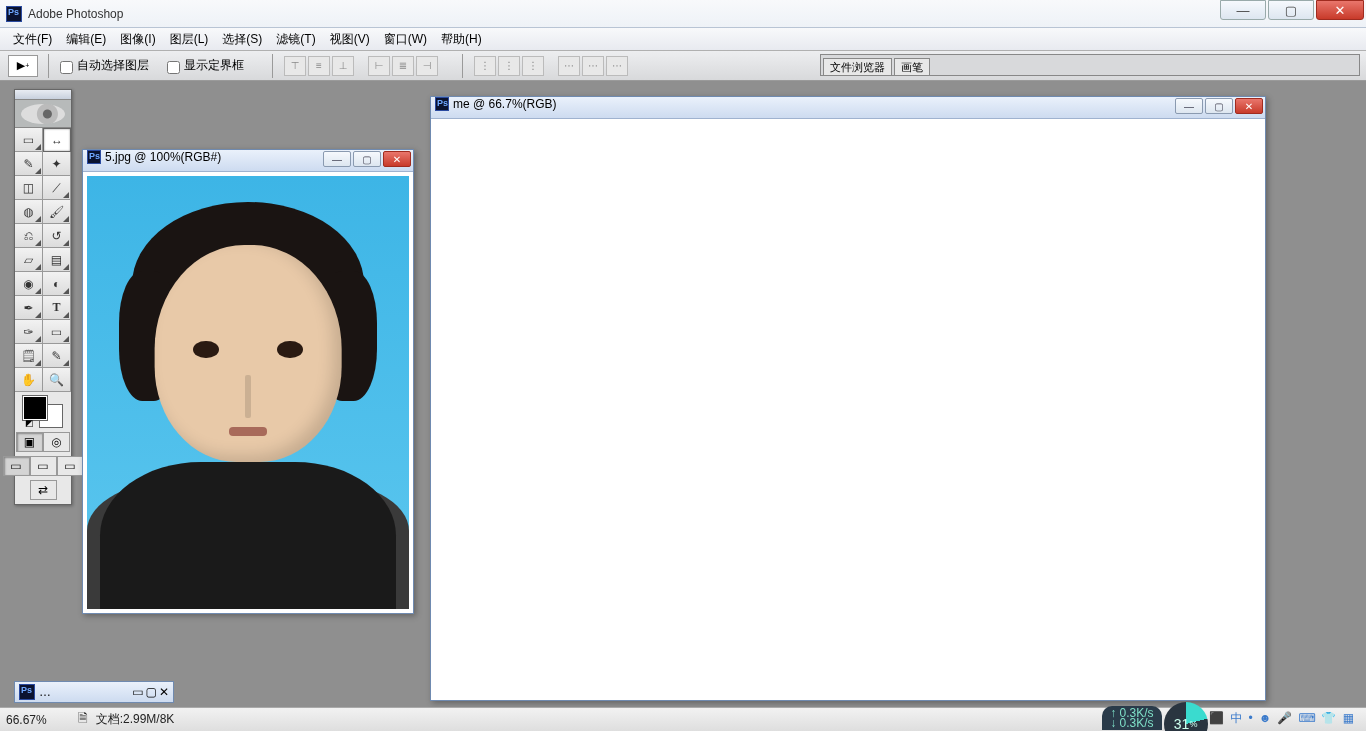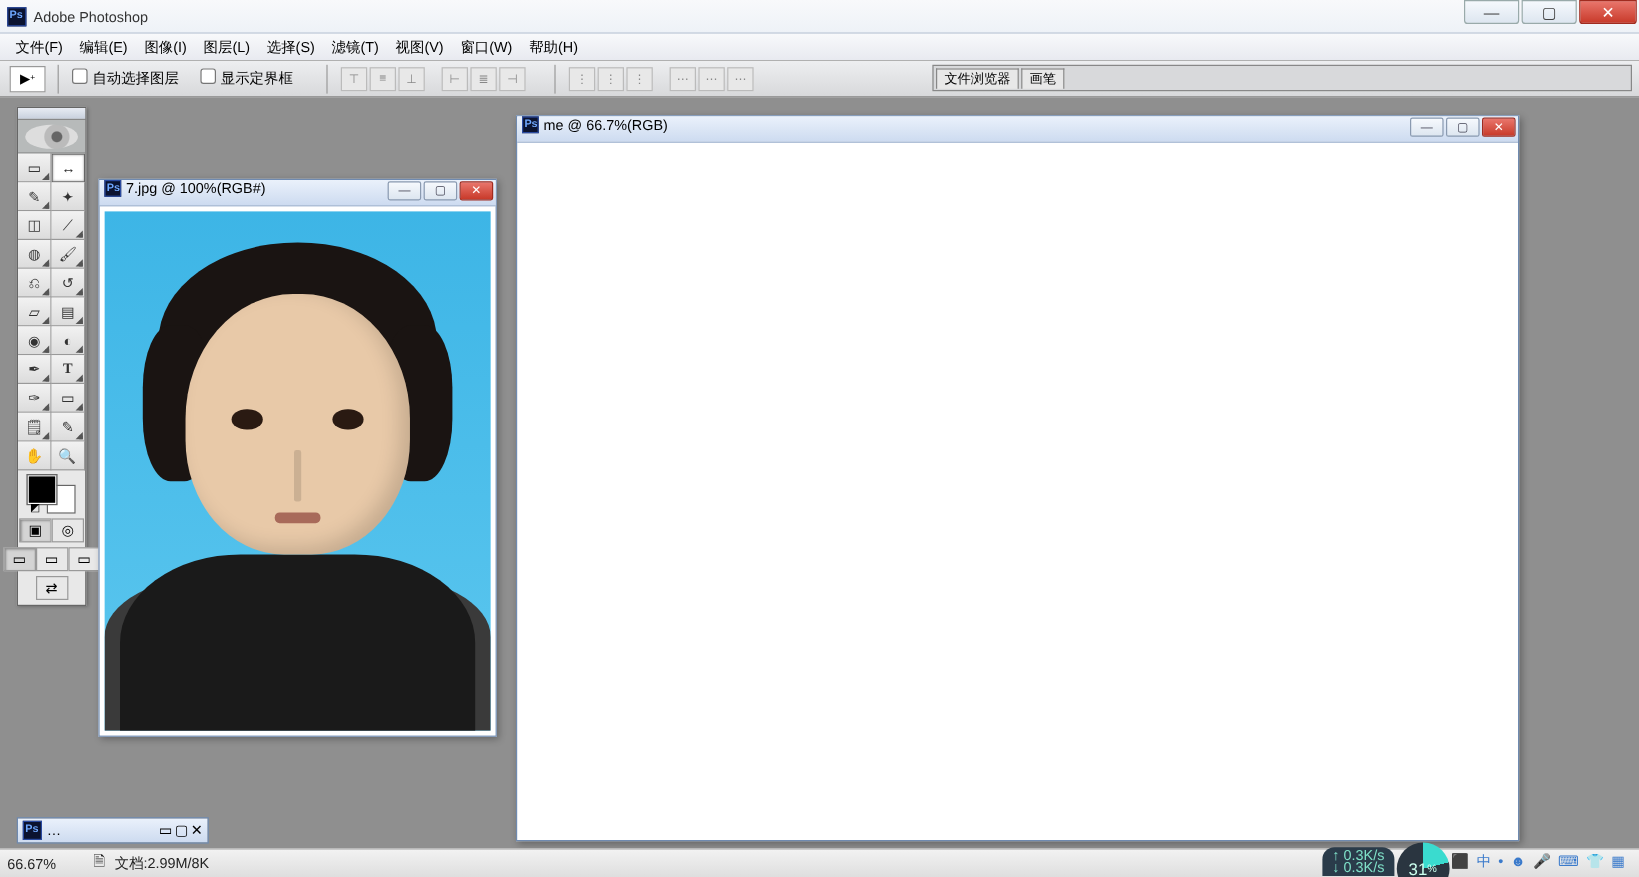--- a/index.html
+++ b/index.html
@@ -14,25 +14,25 @@
 .win-btn.close{background:linear-gradient(#e9766c,#c83a2a);color:#fff;border-color:#a02b1f;width:48px}
 
 
 .menubar{height:23px;background:linear-gradient(#f8f9fb,#e8eaf0);border-bottom:1px solid #b0b0b0;display:flex;align-items:center;padding-left:6px}
 .menu-item{padding:3px 7px;color:#000;cursor:pointer}
 
 
 .optionsbar{height:30px;background:linear-gradient(#edeef0,#d8d9db);border-bottom:1px solid #9a9a9a;display:flex;align-items:center;padding:0 8px;position:relative}
 .opt-arrow{width:30px;height:22px;border:1px solid #999;background:#fff;display:flex;align-items:center;justify-content:center;font-size:11px}
 .opt-sep{width:6px;height:24px;border-left:1px solid #9a9a9a;margin:0 6px 0 10px}
-.opt-check{display:flex;align-items:flex-start;margin-right:18px}
+.opt-check{display:flex;align-items:flex-end;margin-right:18px}
 .opt-check input{margin-right:4px}
 .opt-icon-row{display:flex;gap:2px;margin-right:14px}
 .opt-ico{width:22px;height:20px;border:1px solid #bbb;background:#e8e8e8;display:flex;align-items:center;justify-content:center;color:#888;font-size:10px}
-.palette-well{position:absolute;right:6px;top:3px;height:22px;width:583px;border:1px solid #888;background:#d8d9db;display:flex;align-items:center}
+.palette-well{position:absolute;right:6px;top:3px;height:22px;width:540px;border:1px solid #888;background:#d8d9db;display:flex;align-items:flex-end}
 .palette-tab{height:17px;padding:0 6px;border:1px solid #888;border-bottom:none;background:#e8e8e8;margin-left:2px;font-size:11px;display:flex;align-items:center}
 
 
 .workspace{position:absolute;left:0;top:81px;right:0;bottom:24px;background:#8f8f8f;overflow:hidden}
 
 
 .toolbox{position:absolute;left:14px;top:8px;width:58px;background:#e8e8e8;border:1px solid #666;box-shadow:1px 1px 3px rgba(0,0,0,.3)}
 .toolbox-head{height:10px;background:linear-gradient(#e8ecf3,#c8d0dd);border-bottom:1px solid #888}
 .toolbox-logo{height:28px;background:#b7baba;display:flex;align-items:center;justify-content:center;border-bottom:1px solid #888}
 .toolbox-grid{display:grid;grid-template-columns:1fr 1fr}
@@ -265,21 +265,21 @@
       </div>
       <div class="mode-row">
         <div class="mode-btn">⇄</div>
       </div>
     </div>
   </div>
 
   <div class="docwin" style="left:82px;top:68px;width:332px;height:465px">
     <div class="dtitle">
       <span class="dicon ps-icon"></span>
-      <span>7.jpg @ 100%(RGB#)</span>
+      <span>5.jpg @ 100%(RGB#)</span>
       <div class="dctrls">
         <div class="dbtn">—</div>
         <div class="dbtn">▢</div>
         <div class="dbtn close">✕</div>
       </div>
     </div>
     <div class="dbody">
       <div class="portrait">
         <div class="pjacket"></div>
           <div class="pbody"></div>

